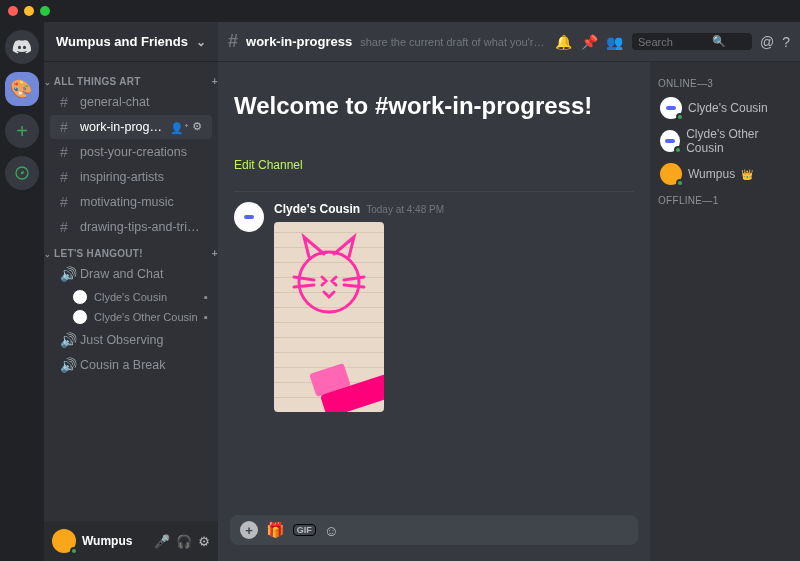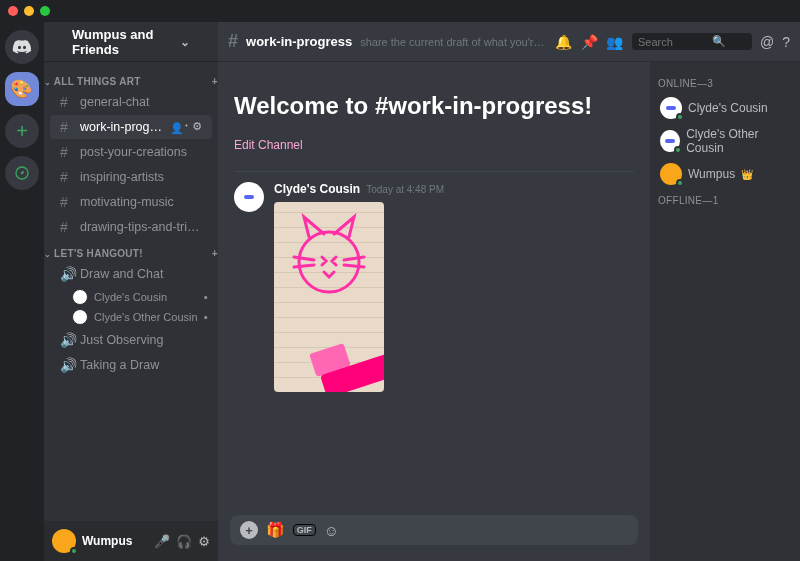--- a/index.html
+++ b/index.html
@@ -11,21 +11,21 @@
 
     .app { flex: 1; display: flex; min-height: 0; }
 
     .guilds { width: 44px; background: #202225; display: flex; flex-direction: column; align-items: center; padding-top: 8px; gap: 8px; }
     .guild-pill { width: 34px; height: 34px; border-radius: 50%; background: #36393f; display:flex; align-items:center; justify-content:center; font-size:16px; color:#dcddde; }
     .guild-sel { background:#7289da; border-radius: 12px; display:flex; align-items:center; justify-content:center; font-size:18px; }
     .guild-add { background:#36393f; color:#3ba55c; font-size:20px; }
     .guild-search { background:#36393f; color:#3ba55c; font-size:16px; }
 
     .sidebar { width: 174px; background: #2f3136; display:flex; flex-direction:column; }
-    .server-header { height: 40px; display:flex; align-items:center; justify-content:space-between; padding:0 28px; border-bottom:1px solid #222428; font-weight:600; font-size:13px; color:#fff; }
+    .server-header { height: 40px; display:flex; align-items:center; justify-content:space-between; padding:0 12px; border-bottom:1px solid #222428; font-weight:600; font-size:13px; color:#fff; }
     .chev { color:#b9bbbe; font-size:12px; }
     .channels { flex:1; overflow:hidden; padding: 6px 0 0; font-size:12.5px; }
     .cat { display:flex; align-items:center; justify-content:space-between; padding: 8px 0 2px; text-transform:uppercase; font-size:10px; font-weight:700; color:#8e9297; letter-spacing:.3px; }
     .ch { display:flex; align-items:center; gap:6px; padding: 4px 10px; color:#8e9297; border-radius:4px; margin:1px 6px; }
     .ch.sel { background:#393c43; color:#fff; }
     .ch .ico { width:14px; font-size:14px; color:#72767d; }
     .ch .nm { flex:1; white-space:nowrap; overflow:hidden; text-overflow:ellipsis; }
     .ch .tools { display:flex; gap:4px; font-size:11px; color:#b9bbbe; }
     .voice-user { display:flex; align-items:center; gap:6px; padding:2px 10px 2px 28px; font-size:11px; color:#8e9297; }
     .avatar-xs { width:16px; height:16px; border-radius:50%; background:#fff; border:1px solid #2f3136; }
@@ -40,23 +40,23 @@
     .hash-big { font-size:18px; color:#72767d; font-weight:700; }
     .ch-title { font-weight:700; font-size:13px; color:#fff; }
     .topic { color:#72767d; font-size:11px; white-space:nowrap; overflow:hidden; text-overflow:ellipsis; flex:1; min-width:0;}
     .top-ico { font-size:14px; color:#b9bbbe; }
     .search-box { background:#202225; border-radius:4px; display:flex; align-items:center; padding:2px 6px; gap:4px; color:#72767d; width:120px; font-size:11px;}
     .search-box input { background:transparent; border:none; outline:none; color:#dcddde; font-size:11px; width:70px; }
 
     .content { flex:1; display:flex; min-height:0; }
     .messages { flex:1; display:flex; flex-direction:column; min-width:0; }
     .scroller { flex:1; overflow-y:auto; padding: 30px 16px 12px; }
-    .welcome-title { font-size:24px; font-weight:800; color:#fff; margin-bottom:12px; }
+    .welcome-title { font-size:24px; font-weight:800; color:#fff; margin-bottom:22px; }
     .welcome-sub { font-size:12.5px; color:#b9bbbe; max-width:420px; line-height:1.4; }
-    .edit-link { color:#f9a8d4; font-size:12px; margin-top:6px; display:inline-block; }
+    .edit-link { color:#bef264; font-size:12px; margin-top:16px; display:inline-block; }
     .divider { margin: 18px 0 10px; border:none; border-top:1px solid #40444b; }
 
     .msg { display:flex; gap:10px; }
     .msg-av { width:30px; height:30px; border-radius:50%; background:#fff; flex-shrink:0; display:flex; align-items:center; justify-content:center;}
     .msg-body { flex:1; }
     .msg-head { display:flex; align-items:baseline; gap:6px; font-size:12px;}
     .msg-author { font-weight:600; color:#fff; }
     .msg-ts { font-size:10px; color:#72767d; }
     .attachment { margin-top:6px; width:110px; height:190px; background: repeating-linear-gradient(0deg,#e8d9c8 0 14px,#d8c7b3 14px 15px); border-radius:4px; position:relative; overflow:hidden;}
     .catface { position:absolute; inset:0; }
@@ -164,21 +164,21 @@
           <span class="avatar-xs"></span>
           <span>Clyde's Other Cousin</span>
           <span style="margin-left:auto">▪</span>
         </div>
       <div class="ch">
           <span class="ico">🔊</span>
           <span class="nm">Just Observing</span>
         </div>
       <div class="ch">
           <span class="ico">🔊</span>
-          <span class="nm">Taking a Draw</span>
+          <span class="nm">Cousin a Break</span>
         </div>
     </div>
 
     <div class="user-panel">
       <div class="up-avatar">
           <span class="status-dot"></span>
         </div>
       <span class="up-name">Wumpus</span>
       <span class="up-ico">🎤</span>
       <span class="up-ico">🎧</span>

